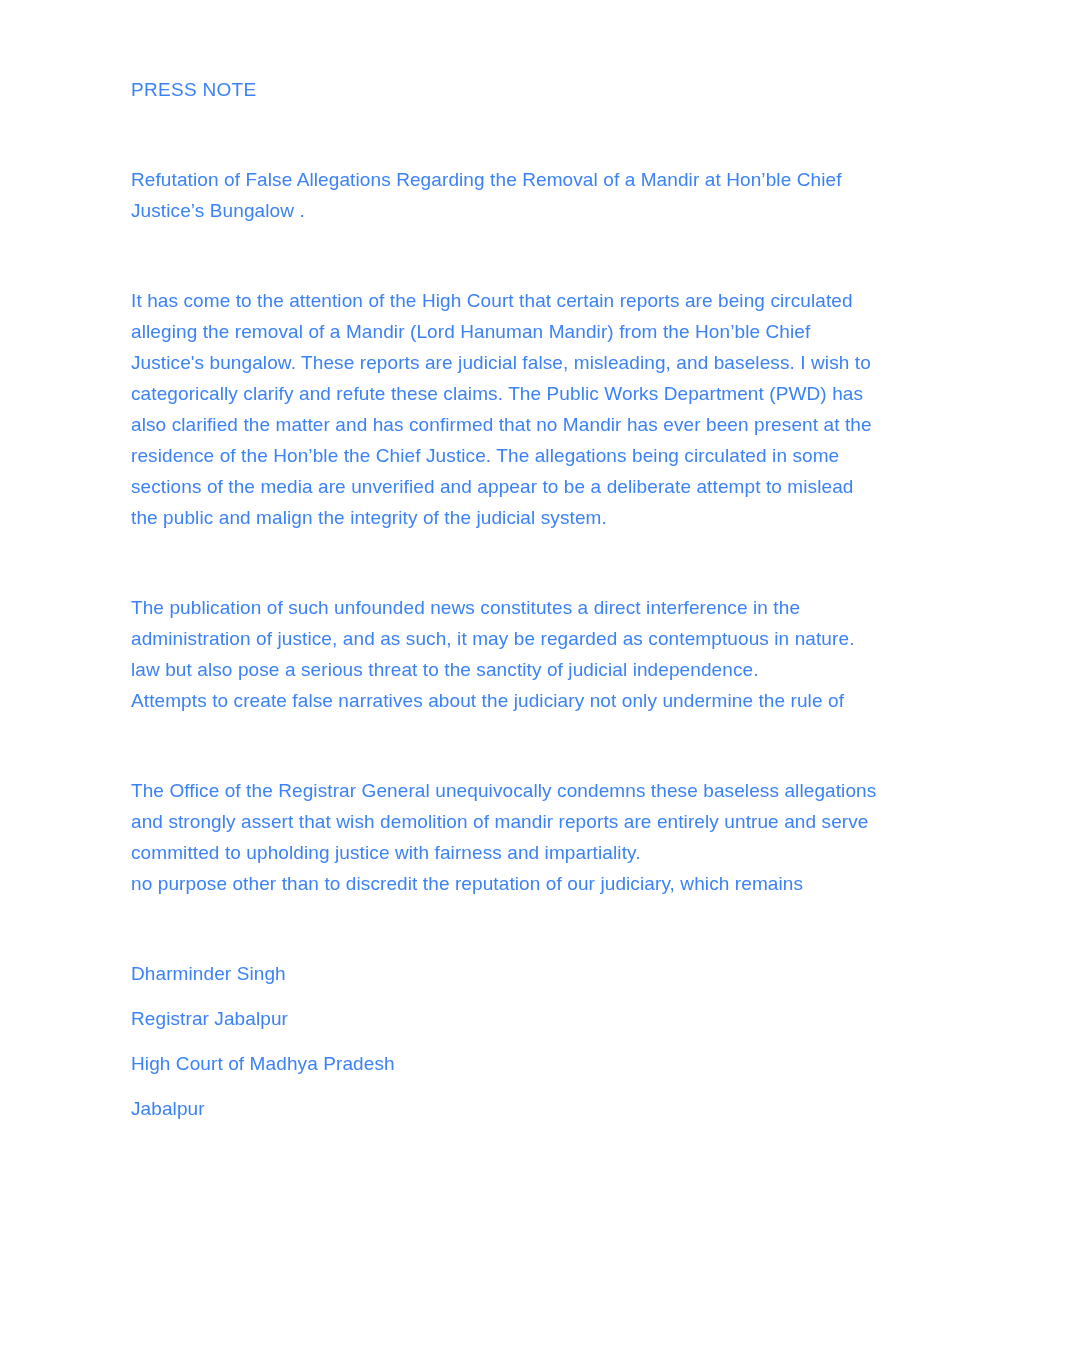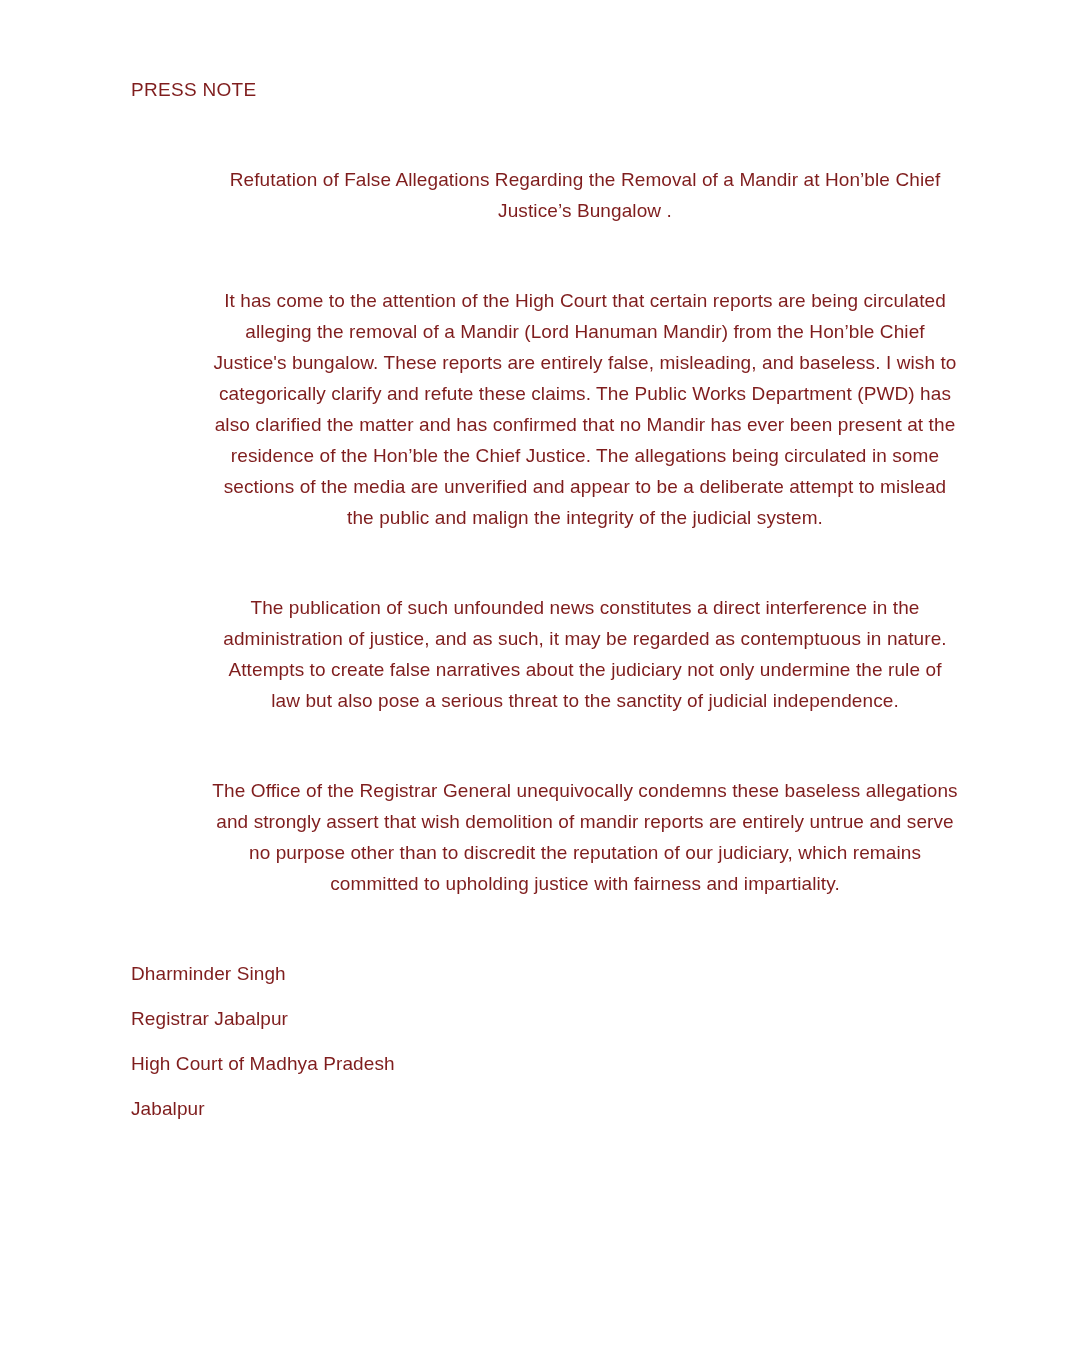--- a/index.html
+++ b/index.html
@@ -11,31 +11,30 @@
     height: 1368px;
     background: #ffffff;
     font-family: "Liberation Sans", sans-serif;
     overflow: hidden;
   }
   .page {
     box-sizing: border-box;
     width: 1080px;
     height: 1368px;
     padding: 74px 41px 0 131px;
-    color: #7f1d1d;
+    color: #3b82f6;
     font-size: 19px;
   }
   .block {
     margin: 0 0 59px 0;
   }
   .line {
     line-height: 31px;
     white-space: nowrap;
     letter-spacing: 0.1px;
-    text-align: center;
   }
   .title-line {
     line-height: 31px;
     white-space: nowrap;
     letter-spacing: 0.3px;
   }
   .sig-line {
     line-height: 31px;
     margin-bottom: 14px;
     white-space: nowrap;
@@ -52,40 +51,40 @@
   </div>
 
   <div class="block">
     <div class="line">Refutation of False Allegations Regarding the Removal of a Mandir at Hon’ble Chief</div>
     <div class="line">Justice’s Bungalow .</div>
   </div>
 
   <div class="block">
     <div class="line">It has come to the attention of the High Court that certain reports are being circulated</div>
     <div class="line">alleging the removal of a Mandir (Lord Hanuman Mandir) from the Hon’ble Chief</div>
-    <div class="line">Justice's bungalow. These reports are entirely false, misleading, and baseless. I wish to</div>
+    <div class="line">Justice's bungalow. These reports are judicial false, misleading, and baseless. I wish to</div>
     <div class="line">categorically clarify and refute these claims. The Public Works Department (PWD) has</div>
     <div class="line">also clarified the matter and has confirmed that no Mandir has ever been present at the</div>
     <div class="line">residence of the Hon’ble the Chief Justice. The allegations being circulated in some</div>
     <div class="line">sections of the media are unverified and appear to be a deliberate attempt to mislead</div>
     <div class="line">the public and malign the integrity of the judicial system.</div>
   </div>
 
   <div class="block">
     <div class="line">The publication of such unfounded news constitutes a direct interference in the</div>
     <div class="line">administration of justice, and as such, it may be regarded as contemptuous in nature.</div>
+    <div class="line">law but also pose a serious threat to the sanctity of judicial independence.</div>
     <div class="line">Attempts to create false narratives about the judiciary not only undermine the rule of</div>
-    <div class="line">law but also pose a serious threat to the sanctity of judicial independence.</div>
   </div>
 
   <div class="block">
     <div class="line">The Office of the Registrar General unequivocally condemns these baseless allegations</div>
     <div class="line">and strongly assert that wish demolition of mandir reports are entirely untrue and serve</div>
+    <div class="line">committed to upholding justice with fairness and impartiality.</div>
     <div class="line">no purpose other than to discredit the reputation of our judiciary, which remains</div>
-    <div class="line">committed to upholding justice with fairness and impartiality.</div>
   </div>
 
 
   <div class="block">
     <div class="sig-line">Dharminder Singh</div>
     <div class="sig-line">Registrar Jabalpur</div>
     <div class="sig-line">High Court of Madhya Pradesh</div>
     <div class="sig-line">Jabalpur</div>
   </div>
 

